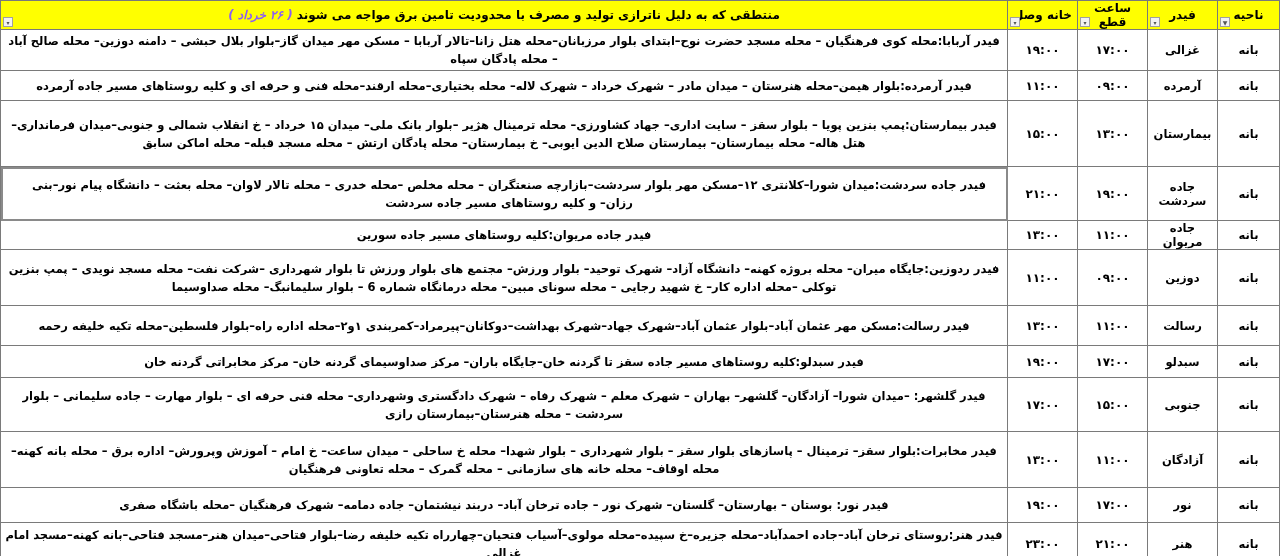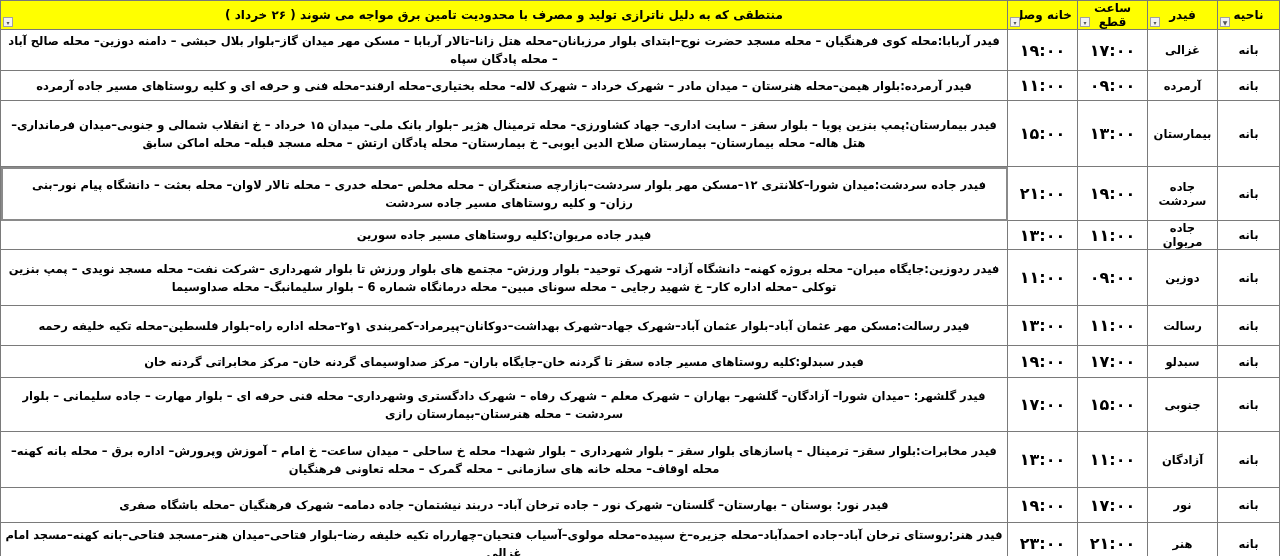--- a/index.html
+++ b/index.html
@@ -37,22 +37,22 @@
       height: 10px;
       border: 1px solid #a0a0a0;
       background: #f2f2f2;
       font-size: 6px;
       line-height: 10px;
       color: #555;
       text-align: center;
       box-sizing: border-box;
     }
     td.desc { line-height: 18px; padding: 2px 6px; }
-    td.time { direction: ltr; font-size: 16px; }
-    .hl { color: #000000; }
+    td.time { direction: ltr; font-size: 12px; }
+    .hl { color: #8b5cf6; font-style: italic; }
     tr.row-sardasht td.desc { outline: 2px solid #8a8a8a; outline-offset: -2px; padding-left: 14px; }
   </style>
 </head>
 <body>
 
 <table class="sheet">
   <colgroup>
     <col class="col-area">
     <col class="col-feeder">
     <col class="col-cut">

